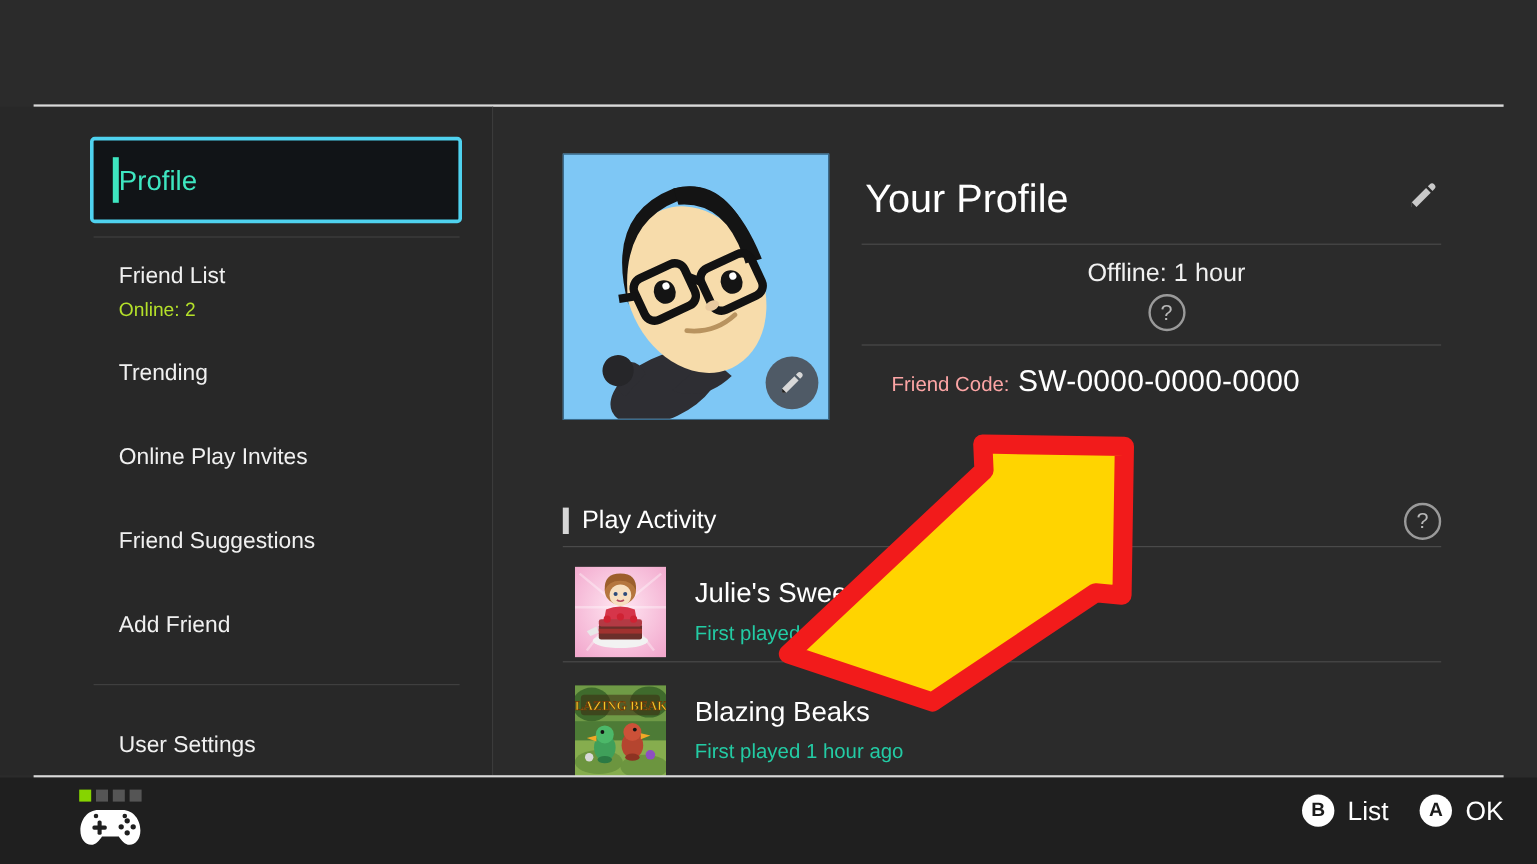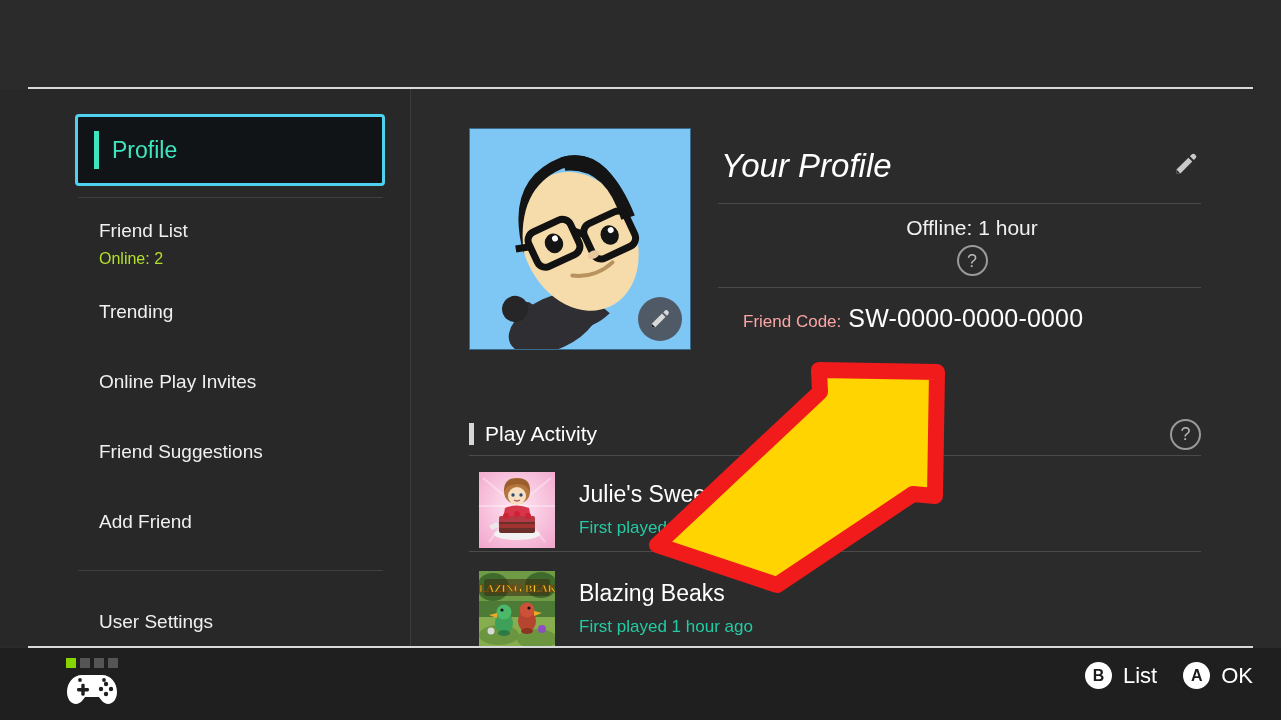--- a/index.html
+++ b/index.html
@@ -45,21 +45,21 @@
     position: absolute; left: 75px; top: 25px; width: 310px; height: 72px;
     background: #111417;
     border: 3px solid #4fd2ef;
     border-radius: 4px;
     display: flex; align-items: center;
   }
   .nav-selected .accent-bar {
     width: 5px; height: 38px; background: #3ee6c0; margin-left: 16px; flex: none;
   }
   .nav-selected .nav-label {
-    margin-left: 13px; color: #3ee6c0; font-size: 23px;
+    color: #3ee6c0; font-size: 23px;
   }
   .nav-sep {
     position: absolute; left: 78px; top: 108px; width: 305px; height: 1px;
     background: #3f3f3f;
   }
   .nav-sep2 {
     position: absolute; left: 78px; top: 481px; width: 305px; height: 1px;
     background: #3f3f3f;
   }
   .nav-item {
@@ -83,21 +83,21 @@
     position: absolute; right: 8px; bottom: 8px; width: 44px; height: 44px;
     border-radius: 50%; background: #4f5a66;
     display: flex; align-items: center; justify-content: center;
   }
 
   
   #profile-head {
     position: absolute; left: 310px; top: 39px; width: 480px; height: 75px;
     display: flex; align-items: center; justify-content: space-between;
   }
-  #profile-title { color: #ffffff; font-size: 33px; font-style: italic; }
+  #profile-title { color: #ffffff; font-size: 33px; }
   .hr-main {
     position: absolute; left: 307px; width: 483px; height: 1px; background: #4a4a4a;
   }
   #status-row {
     position: absolute; left: 332px; top: 127px; width: 458px; height: 60px;
     display: flex; align-items: center; justify-content: space-between; flex-direction: column;
   }
   #status-text { color: #f0f0f0; font-size: 21px; }
   #fc-row {
     position: absolute; left: 332px; top: 215px; width: 470px;

